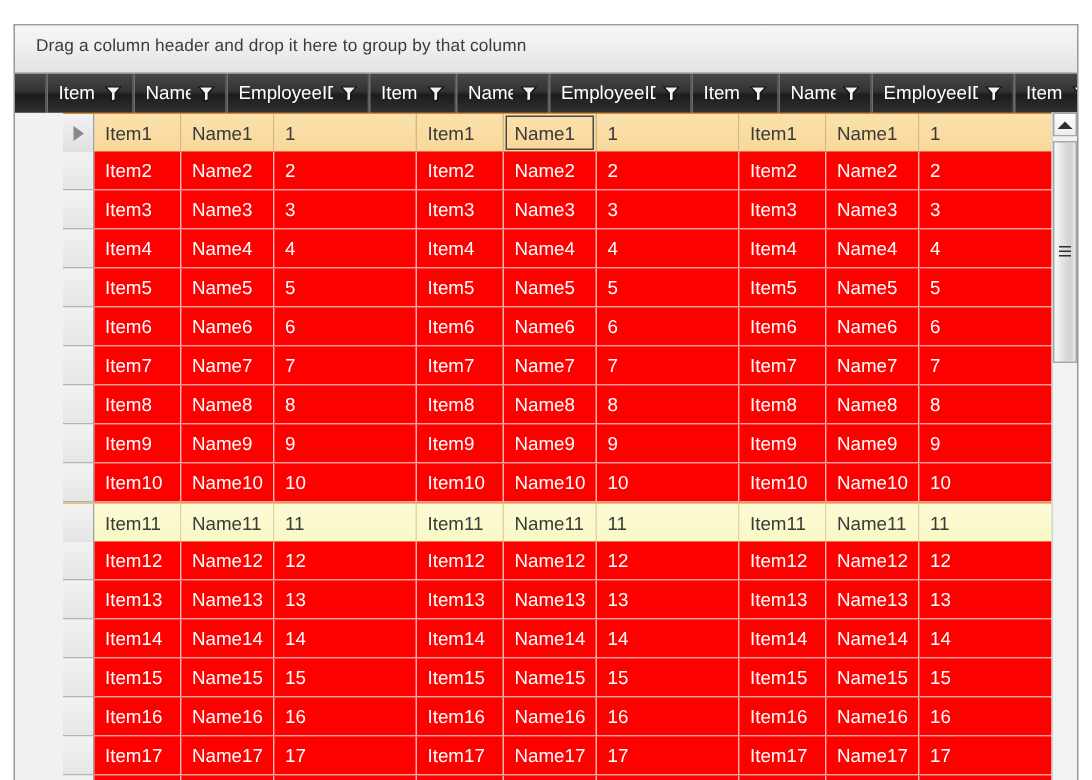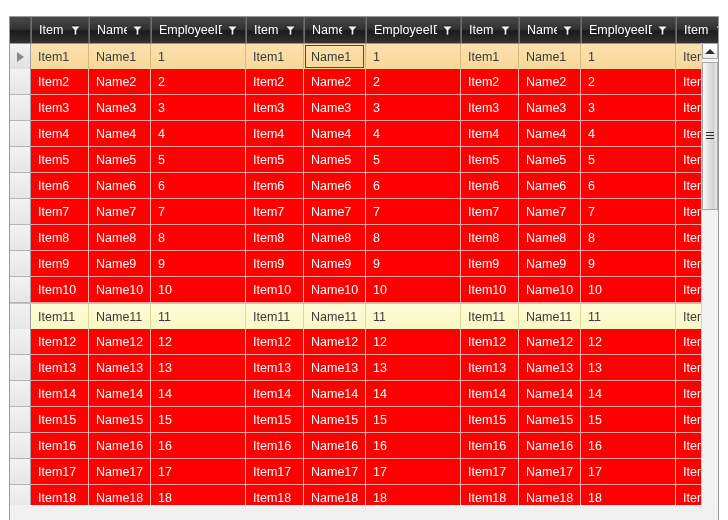--- a/index.html
+++ b/index.html
@@ -115,20 +115,21 @@
     left: 0;
     top: 26px;
     width: 100%;
     bottom: 0;
     overflow: hidden;
   }
   .row {
     display: flex;
     height: 26px;
     box-sizing: border-box;
+    margin-left: 32px;
   }
   .row-indicator {
     width: 21px;
     flex: 0 0 21px;
     height: 26px;
     box-sizing: border-box;
     background: linear-gradient(to bottom, #f2f2f2 0%, #e6e6e6 100%);
     border-right: 1px solid #a0a0a0;
     border-bottom: 1px solid #b4b4b4;
     display: flex;
@@ -255,20 +256,23 @@
     background: #2e2e2e;
     margin-bottom: 2px;
   }
 </style>
 </head>
 <body>
 
 <div id="root">
   <div class="grid-frame">
 
+    <div class="group-panel">
+      <div class="group-panel-text">Drag a column header and drop it here to group by that column</div>
+    </div>
 
     <div class="grid-viewport">
 
       <div class="header-row" id="header-row">
         <div class="hdr-indicator"></div>
       <div class="hdr-cell" style="flex: 0 0 58px; width: 58px;">
             <span class="hdr-label">Item</span>
             <span class="filter-icon"><svg width="11" height="11" viewBox="0 0 11 11">
                 <polygon points="0.5,1 10.5,1 6.8,5 6.8,9.5 4.2,10.5 4.2,5" fill="#f2f2f2" stroke="#0f0f0f" stroke-width="0.8"></polygon>
               </svg></span>

